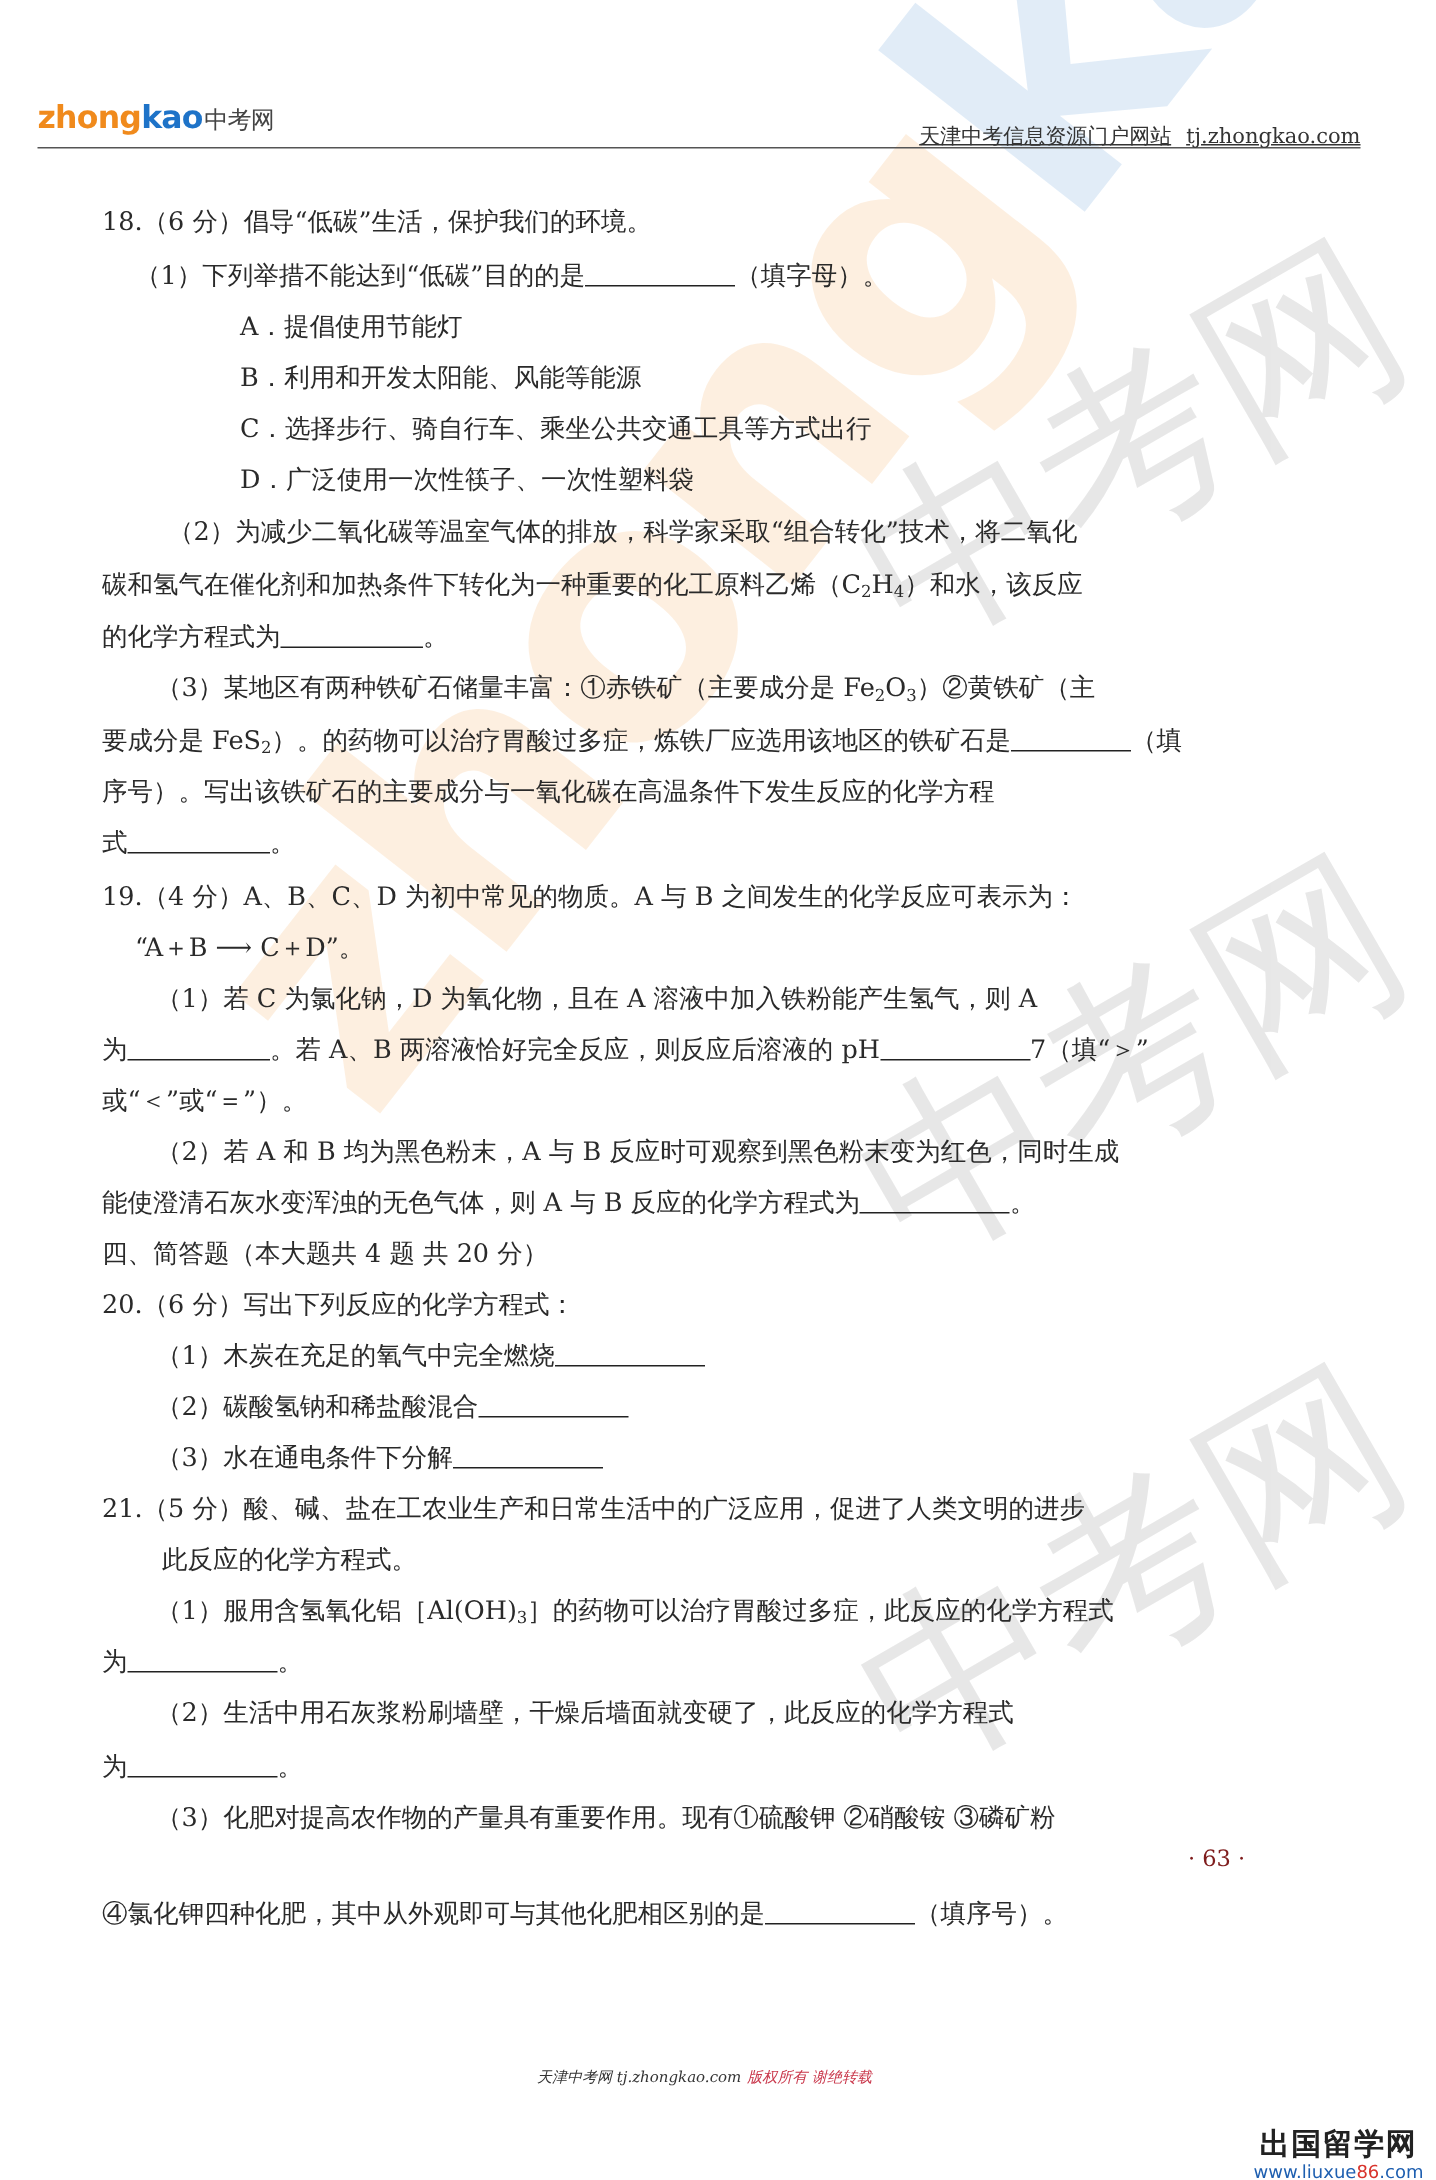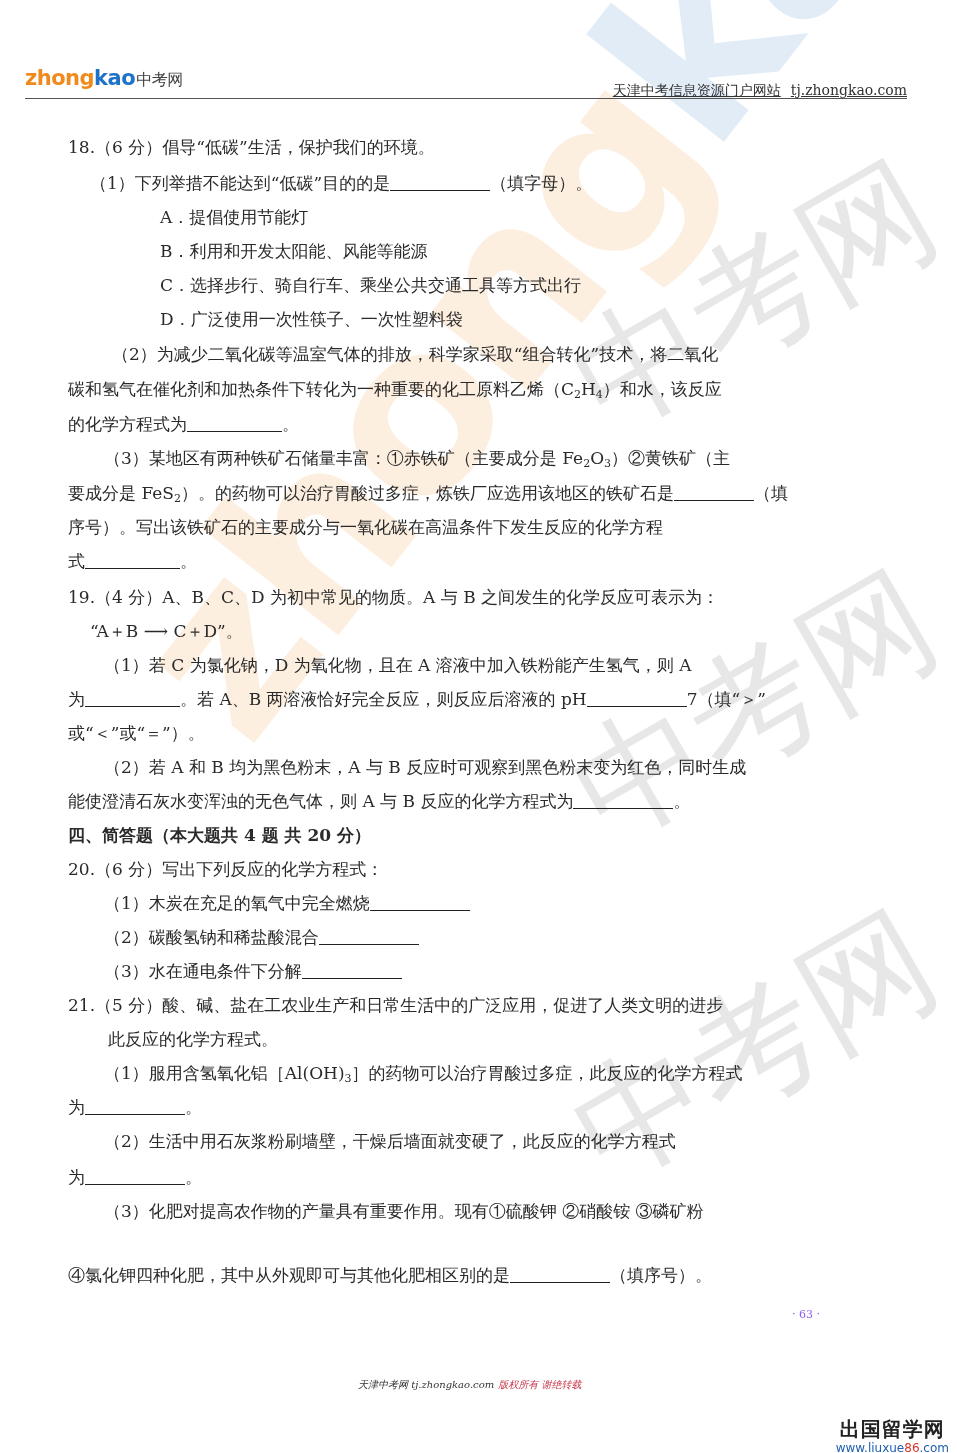--- a/index.html
+++ b/index.html
@@ -25,42 +25,42 @@
   }
   .header-right .url { margin-left: 10px; }
 
   .content { position: absolute; left: 68px; top: 136px; width: 772px; font-size: 17px; }
   .line { position: absolute; left: 0; white-space: nowrap; }
   .blank {
     display: inline-block; border-bottom: 1.3px solid #222; height: 1em;
     vertical-align: -2px;
   }
   .sub { font-size: 11px; vertical-align: -3px; }
-  .bold { font-weight: bold; }
+  .bold { font-weight: normal; }
 
   .watermark {
     position: absolute; pointer-events: none;
     font-family: "DejaVu Sans", "Liberation Sans", sans-serif;
     font-weight: bold;
   }
   .wm-en {
     left: 80px; top: 620px; font-size: 230px; transform: rotate(-52deg);
     transform-origin: left top; opacity: 0.13; letter-spacing: -6px;
   }
   .wm-en .o { color: #f08a1c; }
   .wm-en .b { color: #1e73c8; }
   .wm-cn {
     font-size: 130px; color: #bdbdbd; opacity: 0.35; transform: rotate(-30deg);
     font-weight: normal;
   }
   .wm-cn.c1 { left: 560px; top: 210px; }
   .wm-cn.c2 { left: 560px; top: 620px; }
   .wm-cn.c3 { left: 560px; top: 960px; }
 
-  .page-num { position: absolute; left: 792px; top: 1308px; font-size: 11px; color: #8b5cf6; }
+  .page-num { position: absolute; left: 792px; top: 1230px; font-size: 15px; color: #7f1d1d; }
   .footer {
     position: absolute; left: 358px; top: 1378px; font-size: 10px; color: #333; font-style: italic;
   }
   .footer .red { color: #c9364a; margin-left: 4px; }
   .brand {
     position: absolute; right: 8px; top: 1416px; text-align: center;
     font-family: "DejaVu Sans", "Liberation Sans", sans-serif;
   }
   .brand .t { font-size: 20px; font-weight: bold; color: #222; letter-spacing: 1px; }
   .brand .u { font-size: 12px; color: #1e5fb0; margin-top: -2px; }

